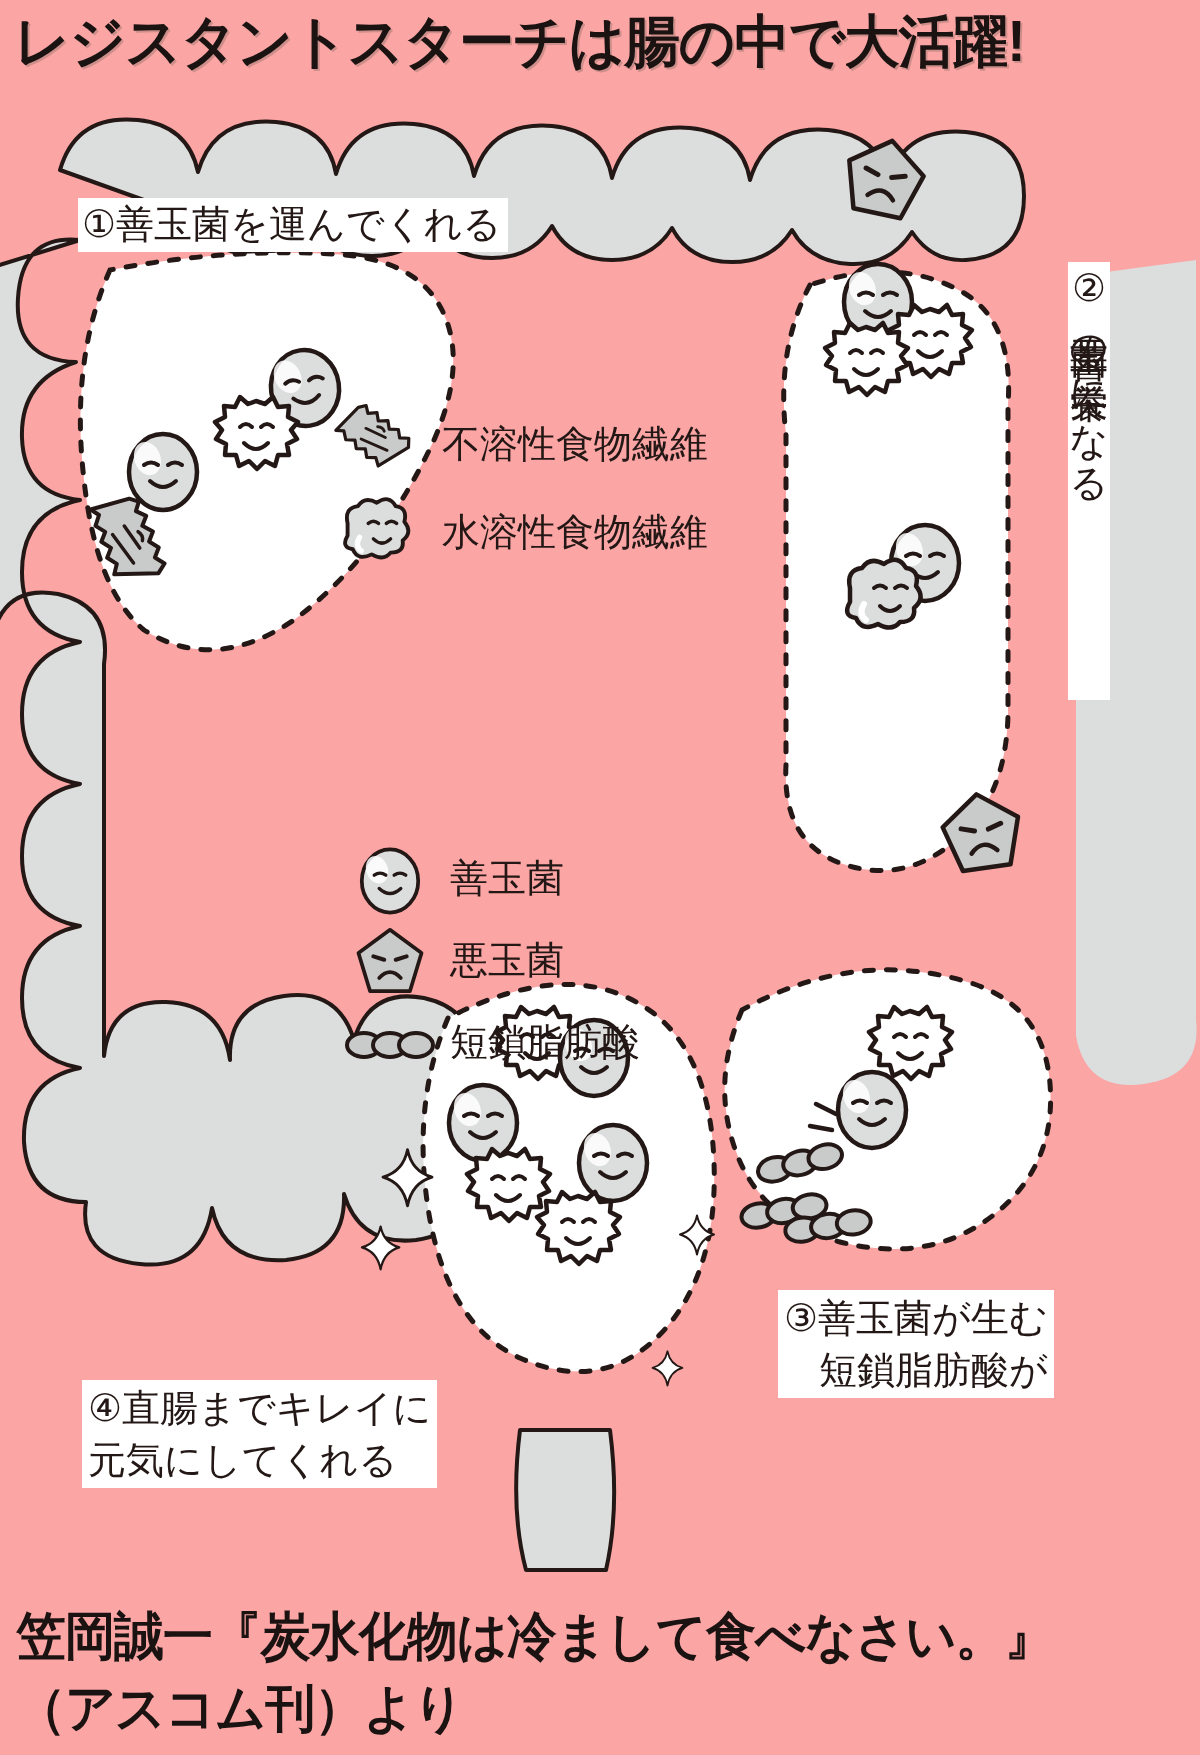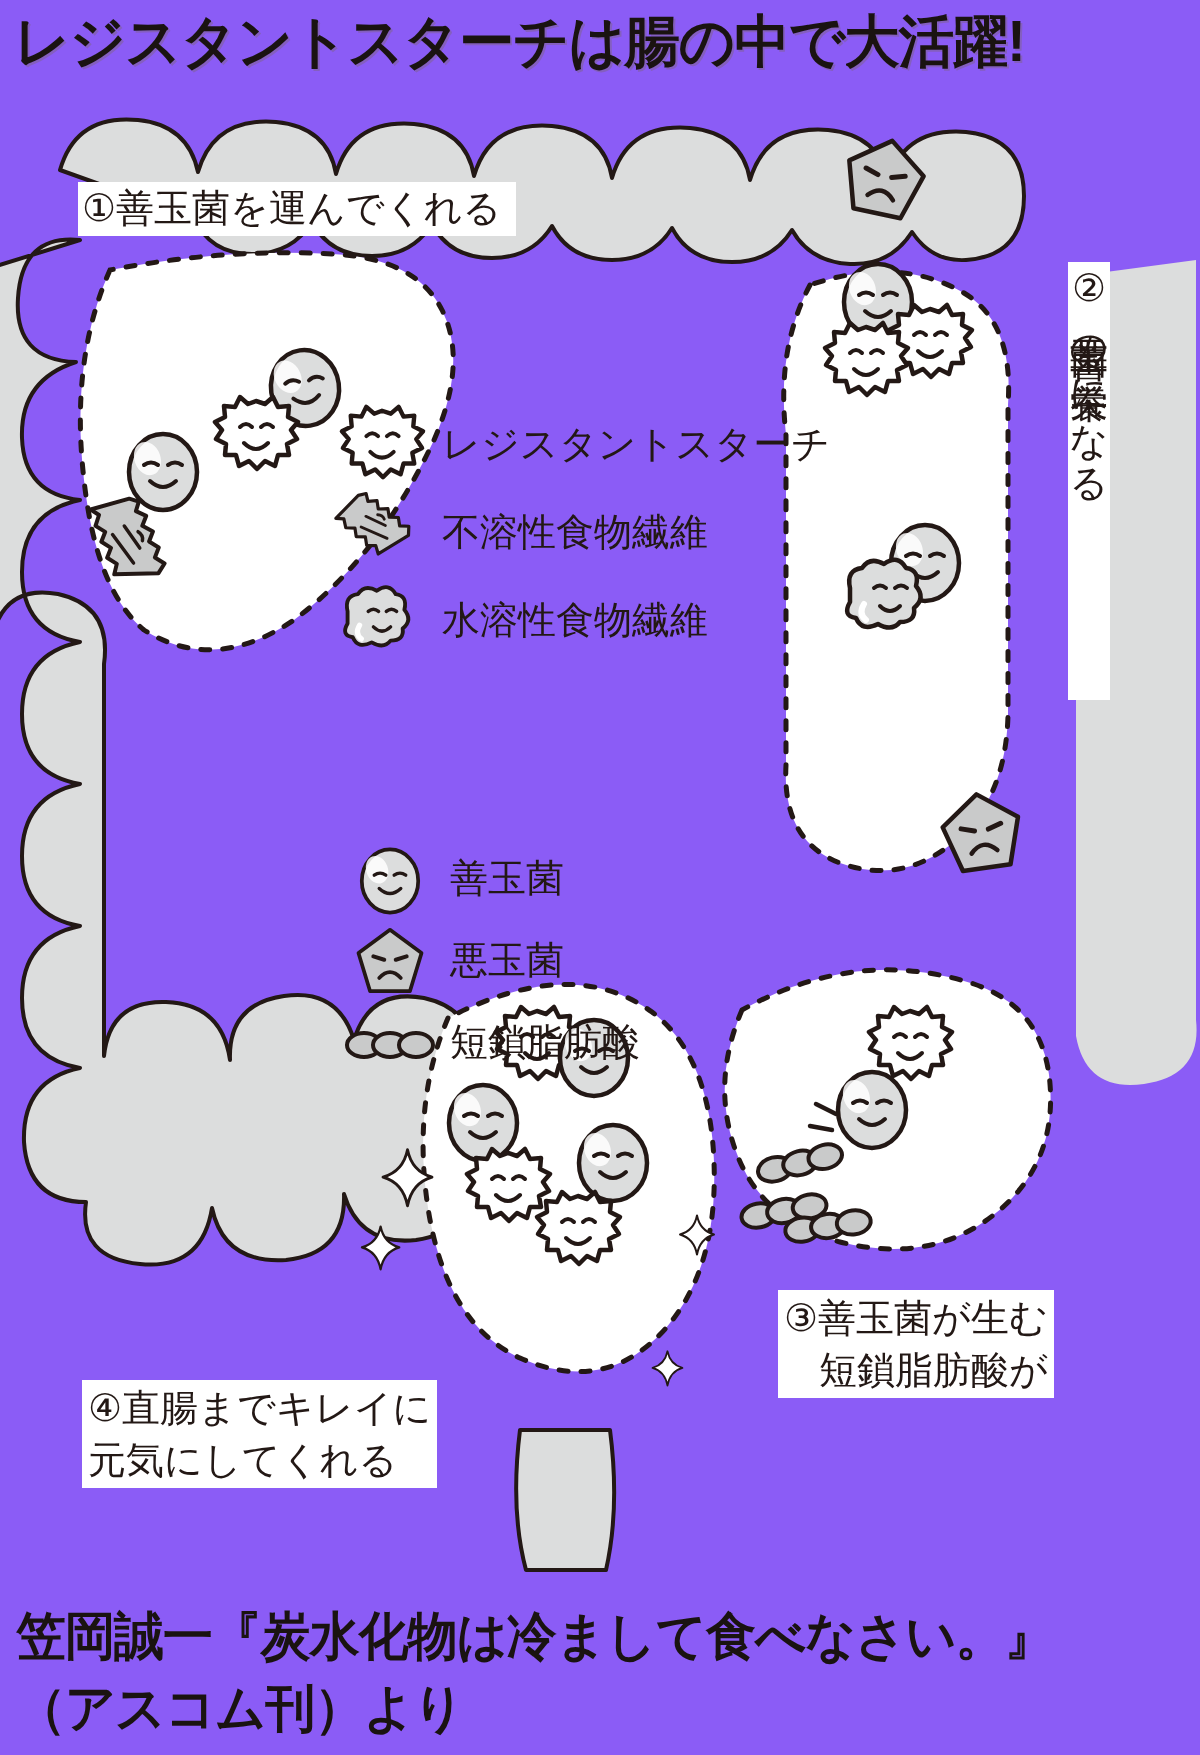--- a/index.html
+++ b/index.html
@@ -9,21 +9,21 @@
   }
   body {
     font-family: "Liberation Sans", "DejaVu Sans", sans-serif;
     color: #231815;
   }
   #page {
     position: relative;
     width: 1200px;
     height: 1755px;
     overflow: hidden;
-    background: #8b5cf6;
+    background: #fca5a5;
   }
 
   
   .title {
     position: absolute;
     left: 14px;
     top: 6px;
     width: 1100px;
     font-size: 57px;
     line-height: 70px;
@@ -52,21 +52,21 @@
     background: #ffffff;
     color: #231815;
     font-size: 38px;
     line-height: 48px;
     font-weight: 500;
     white-space: nowrap;
     letter-spacing: 0px;
   }
   .callout.multi { white-space: normal; }
 
-  #callout-1 { left: 78px;  top: 182px; padding: 2px 15px 4px 4px; }
+  #callout-1 { left: 78px;  top: 198px; padding: 2px 7px 4px 4px; }
   #callout-2 {
     left: 1068px; top: 262px;
     writing-mode: vertical-rl;
     text-orientation: upright;
     line-height: 1.0;
     padding: 4px 2px;
     height: 430px;
   }
   #callout-3 { left: 778px;  top: 1290px; line-height: 52px; padding: 2px 6px; text-align: right; }
   #callout-4 { left: 66px;   top: 1380px; line-height: 52px; padding: 2px 6px; margin-left: 16px; }
@@ -321,28 +321,20 @@
     <div>短鎖脂肪酸が</div>
   </div>
 
   <div class="callout multi" id="callout-4">
     <div>④直腸までキレイに</div>
     <div>元気にしてくれる</div>
   </div>
 
   <div class="legend group1">
 
-    <div class="legend-row">
-      <span class="glyph">
-        <svg width="98" height="88" viewBox="-50 -45 100 90">
-            <use href="#starch" x="0" y="0"></use>
-          </svg>
-      </span>
-      <span class="lbl">レジスタントスターチ</span>
-    </div>
 
     <div class="legend-row">
       <span class="glyph">
         <svg width="98" height="88" viewBox="-50 -45 100 90">
             <use href="#insoluble" x="0" y="0" transform="rotate(40) scale(0.82)"></use>
           </svg>
       </span>
       <span class="lbl">不溶性食物繊維</span>
     </div>
 

